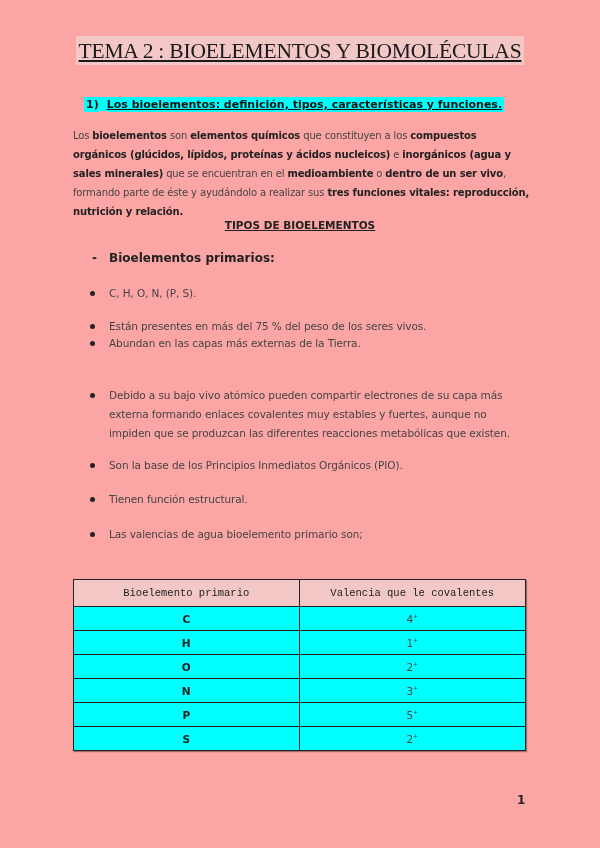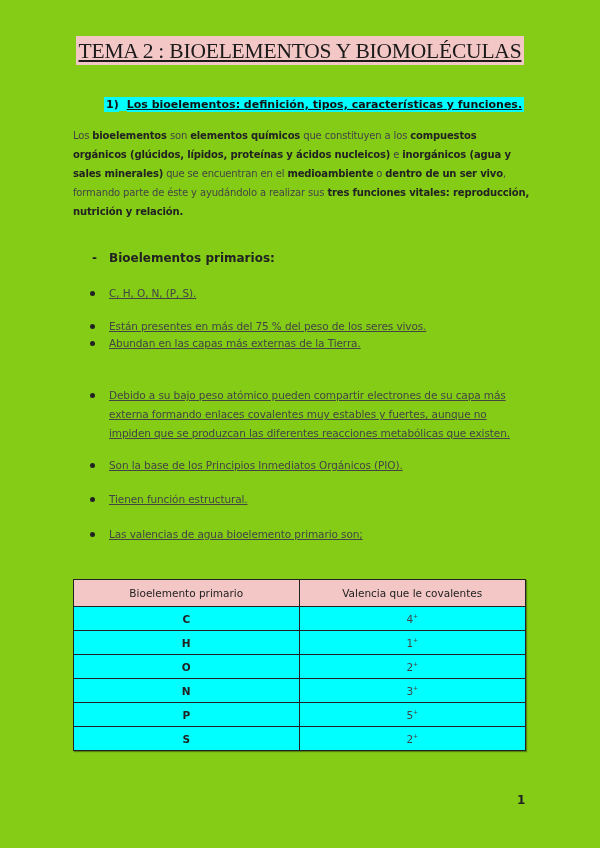--- a/index.html
+++ b/index.html
@@ -1,49 +1,49 @@
 <!DOCTYPE html>
 <html><head>
   <meta charset="utf-8">
   <style>
     html, body { margin: 0; padding: 0; background: #ffffff; }
     body { width: 600px; height: 848px; position: relative; overflow: hidden;
            font-family: "DejaVu Sans", sans-serif; color: #222; }
-    .page { position: absolute; left: 0; top: 0; width: 600px; height: 848px; background: #84cc16; }
+    .page { position: absolute; left: 0; top: 0; width: 600px; height: 848px; background: #fca5a5; }
 
     .title-wrap { position: absolute; top: 36px; left: 0; width: 600px; text-align: center; }
     .title { display: inline-block; background: #f4c7c7; font-family: "Liberation Serif", serif;
              font-size: 21.5px; color: #1a1a1a; text-decoration: underline; text-underline-offset: 2px;
              padding: 2px 3px 0 3px; letter-spacing: -0.2px; line-height: 27px; }
 
-    .section { position: absolute; top: 93px; left: 104px; }
+    .section { position: absolute; top: 93px; left: 84px; }
     .section-num { font-weight: bold; font-size: 11px; color: #111; background: #00ffff; padding: 1px 0 1px 2px; }
     .section-text { font-weight: bold; font-size: 11px; color: #111; background: #00ffff;
                     text-decoration: underline; padding: 1px 2px 1px 0; }
     .section-gap { background: #00ffff; display: inline-block; width: 8px; height: 14px; vertical-align: middle; }
 
     .intro { position: absolute; top: 126px; left: 73px; width: 460px; font-size: 10px;
              line-height: 19px; color: #444; letter-spacing: -0.15px; }
     .intro b { color: #222; }
 
     .subheading-wrap { position: absolute; top: 214px; left: 0; width: 600px; text-align: center; }
     .subheading { font-weight: bold; font-size: 10.5px; text-decoration: underline; color: #222; }
 
     .dash-item { position: absolute; top: 251px; left: 92px; font-size: 12px; font-weight: bold; color: #222; }
     .dash-item .dash { display: inline-block; width: 17px; }
 
     .bullets { position: absolute; left: 90px; top: 0; width: 450px; }
-    .bullet { position: absolute; left: 0; width: 440px; font-size: 10.5px; line-height: 19px; color: #444; letter-spacing: -0.1px; text-decoration: underline; }
+    .bullet { position: absolute; left: 0; width: 440px; font-size: 10.5px; line-height: 19px; color: #444; letter-spacing: -0.1px; }
     .bullet .dot { position: absolute; left: 0; top: 7px; width: 5px; height: 5px; border-radius: 50%; background: #222; }
     .bullet .txt { margin-left: 19px; display: block; }
 
     .tbl { position: absolute; left: 73px; top: 579px; width: 453px; border-collapse: collapse;
            font-size: 10.5px; box-shadow: 1px 1px 1px rgba(0,0,0,0.35); }
     .tbl th, .tbl td { border: 1.5px solid #222; text-align: center; padding: 0; }
-    .tbl th { background: #f4c7c7; font-weight: normal; color: #222; height: 26px; }
+    .tbl th { background: #f4c7c7; font-weight: normal; color: #222; height: 26px; font-family: Liberation Mono, monospace; }
     .tbl td { background: #00ffff; height: 23px; color: #222; }
     .tbl td.el { font-weight: bold; }
     .tbl td.val { color: #444; }
     .tbl col.c1 { width: 226px; }
     .tbl col.c2 { width: 227px; }
 
     .pagenum { position: absolute; top: 793px; left: 517px; font-size: 12px; font-weight: bold; color: #222; }
   </style>
 </head>
 <body>
@@ -53,41 +53,44 @@
   <div class="title-wrap">
     <span class="title">TEMA 2 : BIOELEMENTOS Y BIOMOLÉCULAS</span>
   </div>
 
   <div class="section">
     <span class="section-num">1)</span><span class="section-gap"></span><span class="section-text">Los bioelementos: definición, tipos, características y funciones.</span>
   </div>
 
   <div class="intro" id="intro"><span>Los </span><b>bioelementos</b><span> son </span><b>elementos químicos</b><span> que constituyen a los </span><b>compuestos orgánicos (glúcidos, lípidos, proteínas y ácidos nucleicos)</b><span> e </span><b>inorgánicos (agua y sales minerales)</b><span> que se encuentran en el </span><b>medioambiente</b><span> o </span><b>dentro de un ser vivo</b><span>, formando parte de éste y ayudándolo a realizar sus </span><b>tres funciones vitales: reproducción, nutrición y relación.</b></div>
 
+  <div class="subheading-wrap">
+    <span class="subheading">TIPOS DE BIOELEMENTOS</span>
+  </div>
 
   <div class="dash-item">
     <span class="dash">-</span><span>Bioelementos primarios:</span>
   </div>
 
   <div class="bullets" id="bullets">
       <div class="bullet" style="top: 284px;">
         <span class="dot"></span>
         <span class="txt">C, H, O, N, (P, S).</span>
       </div>
       <div class="bullet" style="top: 317px;">
         <span class="dot"></span>
         <span class="txt">Están presentes en más del 75 % del peso de los seres vivos.</span>
       </div>
       <div class="bullet" style="top: 334px;">
         <span class="dot"></span>
         <span class="txt">Abundan en las capas más externas de la Tierra.</span>
       </div>
       <div class="bullet" style="top: 386px;">
         <span class="dot"></span>
-        <span class="txt">Debido a su bajo peso atómico pueden compartir electrones de su capa más externa formando enlaces covalentes muy estables y fuertes, aunque no impiden que se produzcan las diferentes reacciones metabólicas que existen.</span>
+        <span class="txt">Debido a su bajo vivo atómico pueden compartir electrones de su capa más externa formando enlaces covalentes muy estables y fuertes, aunque no impiden que se produzcan las diferentes reacciones metabólicas que existen.</span>
       </div>
       <div class="bullet" style="top: 456px;">
         <span class="dot"></span>
         <span class="txt">Son la base de los Principios Inmediatos Orgánicos (PIO).</span>
       </div>
       <div class="bullet" style="top: 490px;">
         <span class="dot"></span>
         <span class="txt">Tienen función estructural.</span>
       </div>
       <div class="bullet" style="top: 525px;">

